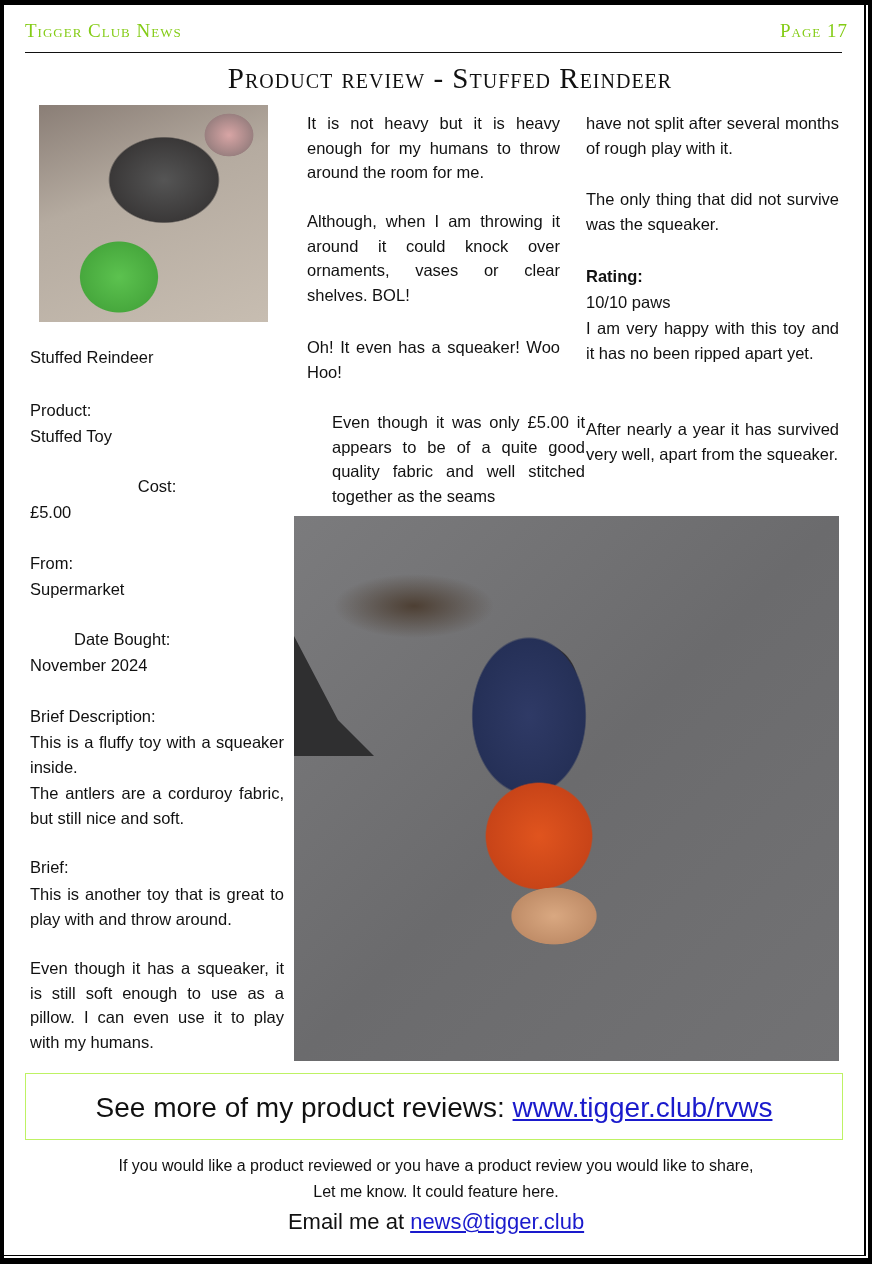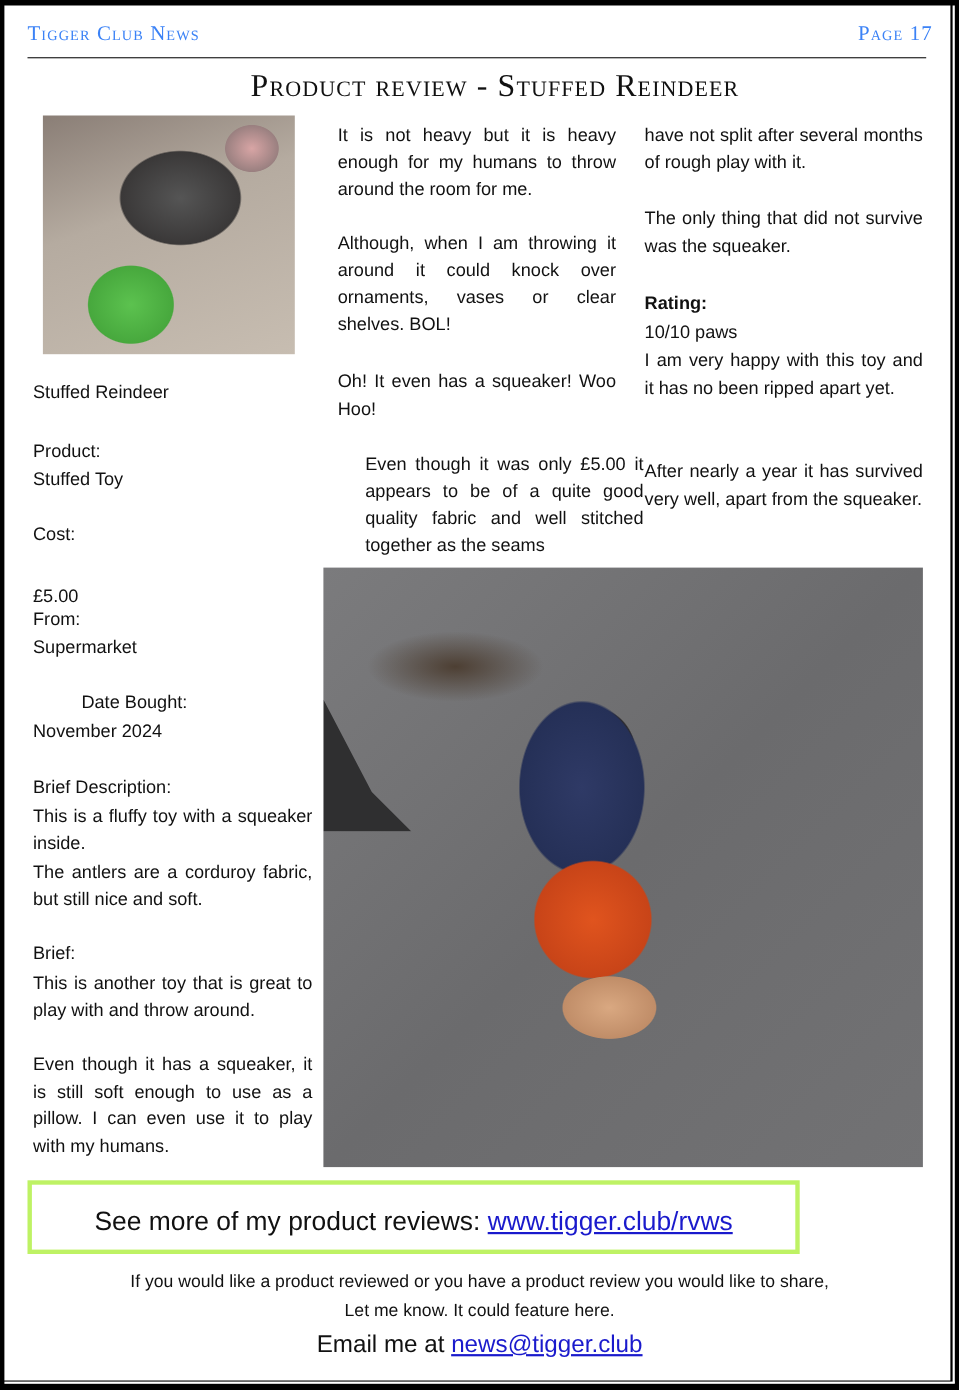--- a/index.html
+++ b/index.html
@@ -8,21 +8,21 @@
 
   .page {
     position: absolute; left: 4px; top: 5px; width: 860px; height: 1250px;
     background: #fff;
   }
   .frame-inner-right { position: absolute; left: 866px; top: 5px; width: 2px; height: 1252px; background:#fff; }
   .frame-inner-bottom { position: absolute; left: 4px; top: 1256px; width: 864px; height: 2px; background:#fff; }
 
   .hdr-left, .hdr-right {
     position: absolute; top: 20px; font-family: "Liberation Serif", serif;
-    font-variant: small-caps; font-size: 19px; letter-spacing: 1px; color: #3b82f6;
+    font-variant: small-caps; font-size: 19px; letter-spacing: 1px; color: #84cc16;
   }
   .hdr-left { left: 25px; }
   .hdr-right { right: 24px; }
   .hdr-rule { position: absolute; left: 25px; top: 52px; width: 817px; height: 1px; background: #111; }
 
   .title {
     position: absolute; left: 0; width: 872px; top: 62px; text-align: center;
     font-family: "Liberation Serif", serif; font-variant: small-caps;
     font-size: 29px; letter-spacing: 1px; color: #111; padding-left: 28px;
   }
@@ -48,22 +48,22 @@
   }
   .rug { position:absolute; left:0; top:120px; width:80px; height:120px;
     background:#2f2f30; clip-path: polygon(0 0, 55% 70%, 100% 100%, 0 100%); }
 
   .side { position: absolute; left: 30px; width: 254px; font-size: 16.5px; line-height: 24.5px; }
   .just { text-align: justify; }
 
   .col { position: absolute; width: 253px; font-size: 16.5px; line-height: 24.5px; text-align: justify; }
 
   .linkbox {
-    position: absolute; left: 25px; top: 1073px; width: 702px; height: 67px;
-    border: 4px solid #bef264; text-align: center; font-size: 24px; line-height: 67px; color:#111;
+    position: absolute; left: 25px; top: 1073px; width: 818px; height: 67px;
+    border: 1px solid #bef264; text-align: center; font-size: 28px; line-height: 67px; color:#111;
   }
   a { color: #1a1acc; text-decoration: underline; }
 
   .foot1, .foot2, .foot3 { position: absolute; left: 0; width: 872px; text-align: center; }
   .foot1 { top: 1157px; font-size: 16px; }
   .foot2 { top: 1183px; font-size: 16px; }
   .foot3 { top: 1209px; font-size: 22px; }
 </style>
 </head>
 <body>
@@ -78,22 +78,22 @@
 
 <div class="title">Product review - Stuffed Reindeer</div>
 
 <div class="photo1"></div>
 
 <div class="side" style="top:345px;">Stuffed Reindeer</div>
 
 <div class="side lbl" style="top:398px;">Product:</div>
 <div class="side" style="top:424px;">Stuffed Toy</div>
 
-<div class="side lbl" style="top:474px;">Cost:</div>
-<div class="side" style="top:500px;margin-top:30px;">£5.00</div>
+<div class="side lbl" style="top:474px;text-align:center;">Cost:</div>
+<div class="side" style="top:500px;">£5.00</div>
 
 <div class="side lbl" style="top:551px;">From:</div>
 <div class="side" style="top:577px;">Supermarket</div>
 
 <div class="side lbl" style="top:627px;margin-left:44px;">Date Bought:</div>
 <div class="side" style="top:653px;">November 2024</div>
 
 <div class="side lbl" style="top:704px;">Brief Description:</div>
 <div class="side just" style="top:730px;">This is a fluffy toy with a squeaker inside.</div>
 <div class="side just" style="top:781px;">The antlers are a corduroy fabric, but still nice and soft.</div>

